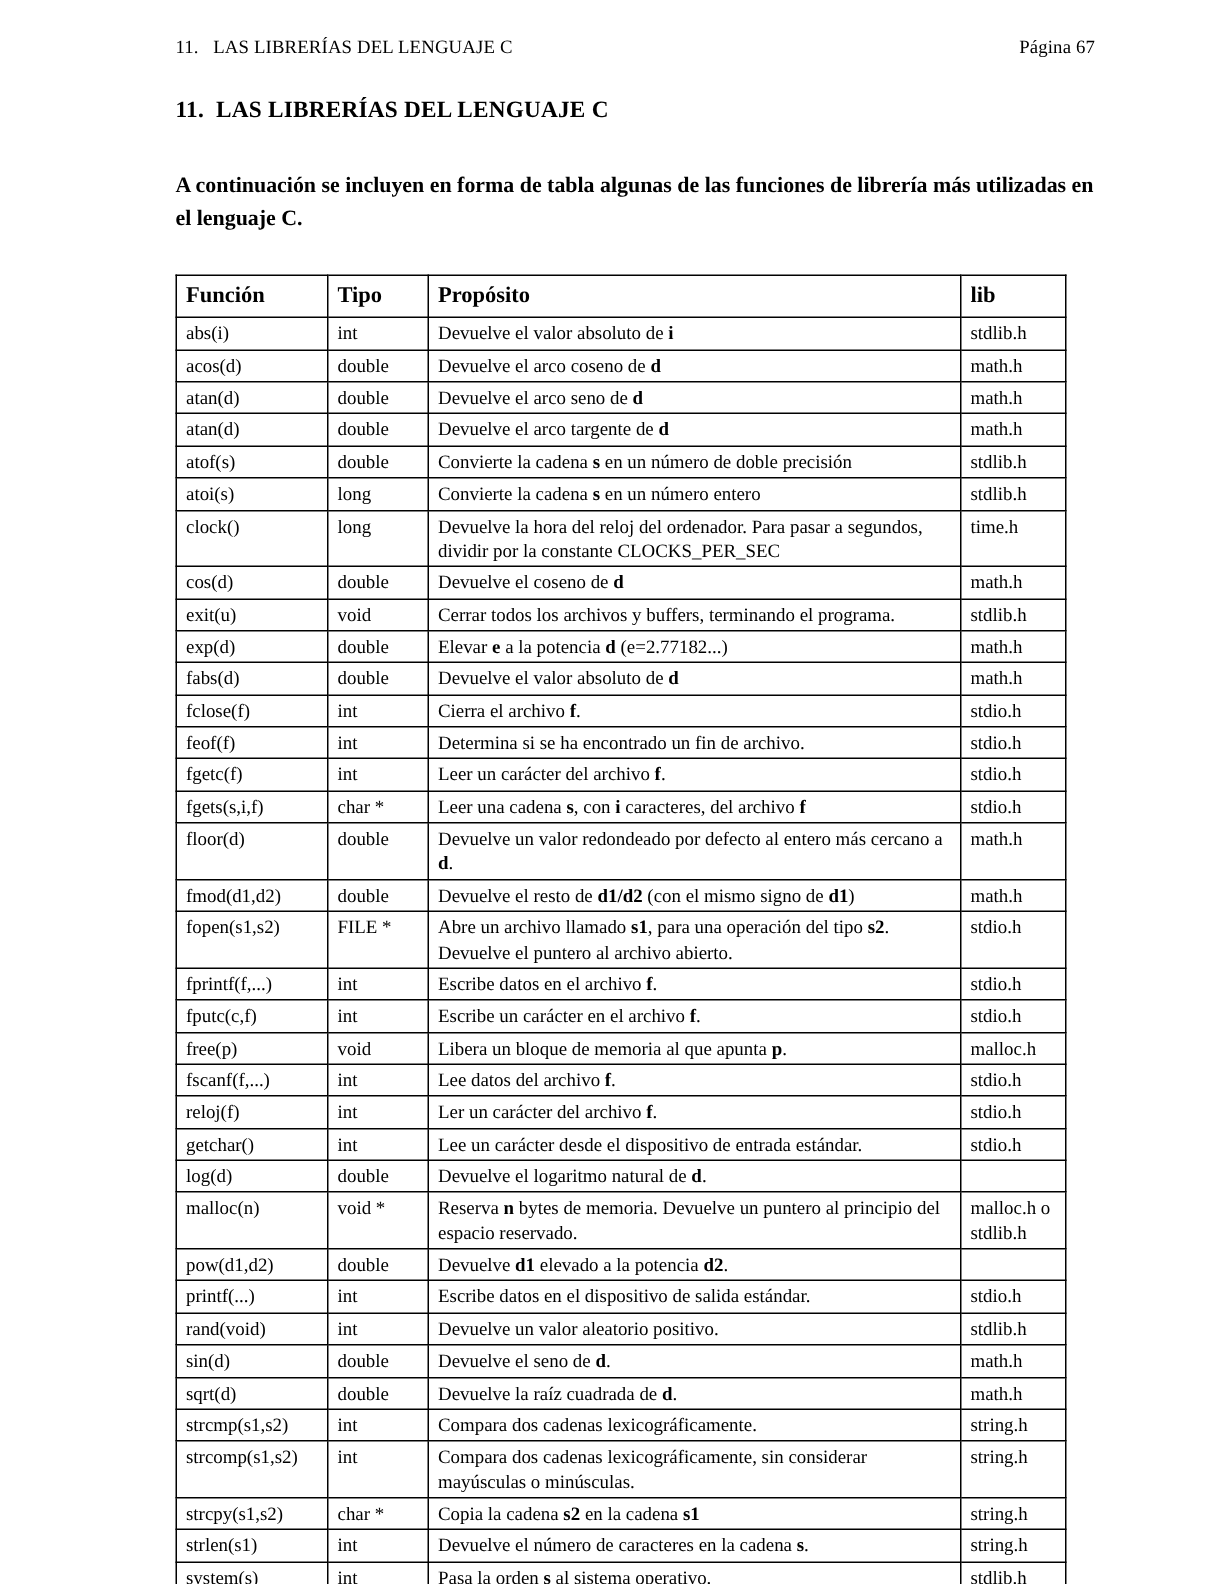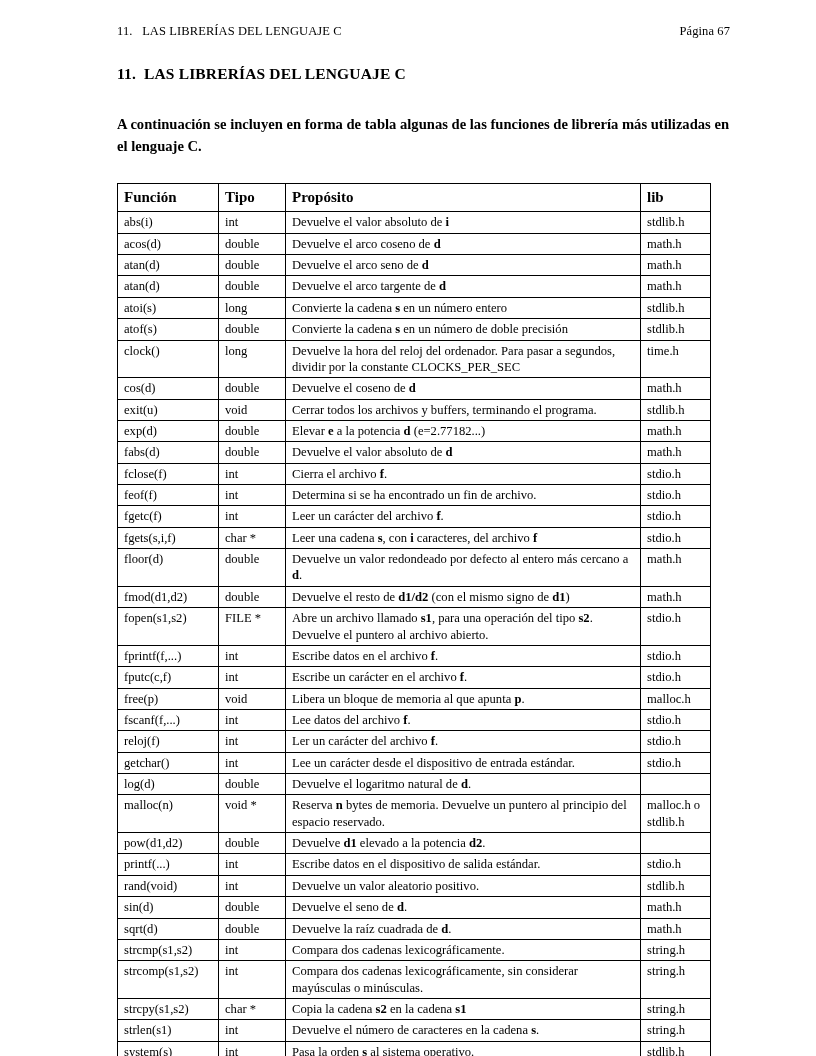--- a/index.html
+++ b/index.html
@@ -139,29 +139,29 @@
           <td class="desc">Devuelve el arco seno de <b>d</b></td>
           <td>math.h</td>
         </tr>
         <tr>
           <td class="nowrapcell">atan(d)</td>
           <td class="nowrapcell">double</td>
           <td class="desc">Devuelve el arco targente de <b>d</b></td>
           <td>math.h</td>
         </tr>
         <tr>
+          <td class="nowrapcell">atof(s)</td>
+          <td class="nowrapcell">double</td>
+          <td class="desc">Convierte la cadena <b>s</b> en un número de doble precisión</td>
+          <td>stdlib.h</td>
+        </tr>
+        <tr>
           <td class="nowrapcell">atoi(s)</td>
           <td class="nowrapcell">long</td>
           <td class="desc">Convierte la cadena <b>s</b> en un número entero</td>
-          <td>stdlib.h</td>
-        </tr>
-        <tr>
-          <td class="nowrapcell">atof(s)</td>
-          <td class="nowrapcell">double</td>
-          <td class="desc">Convierte la cadena <b>s</b> en un número de doble precisión</td>
           <td>stdlib.h</td>
         </tr>
         <tr>
           <td class="nowrapcell">clock()</td>
           <td class="nowrapcell">long</td>
           <td class="desc">Devuelve la hora del reloj del ordenador. Para pasar a segundos, dividir por la constante CLOCKS_PER_SEC</td>
           <td>time.h</td>
         </tr>
         <tr>
           <td class="nowrapcell">cos(d)</td>

